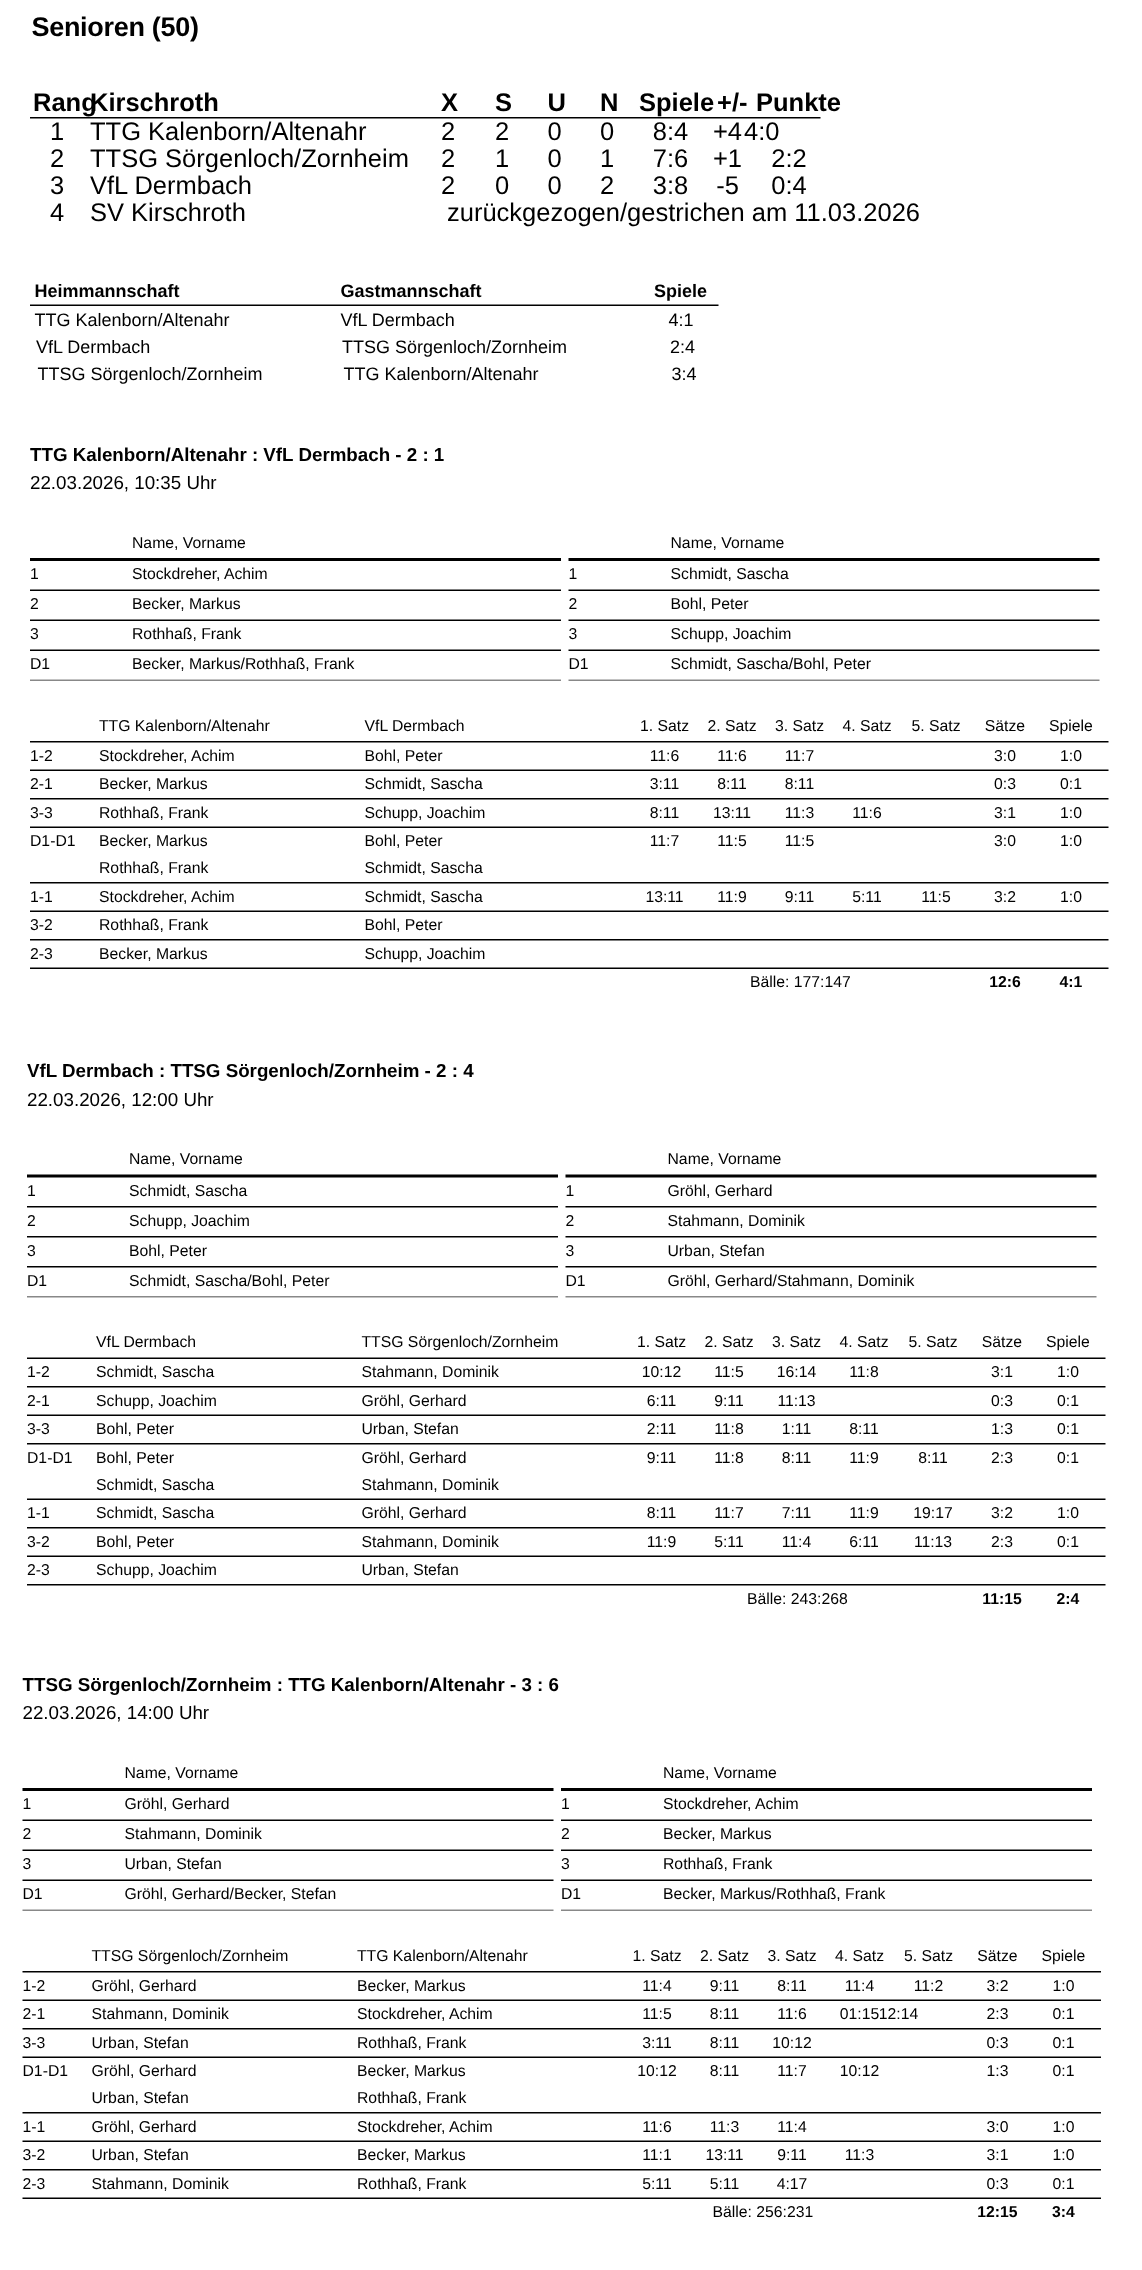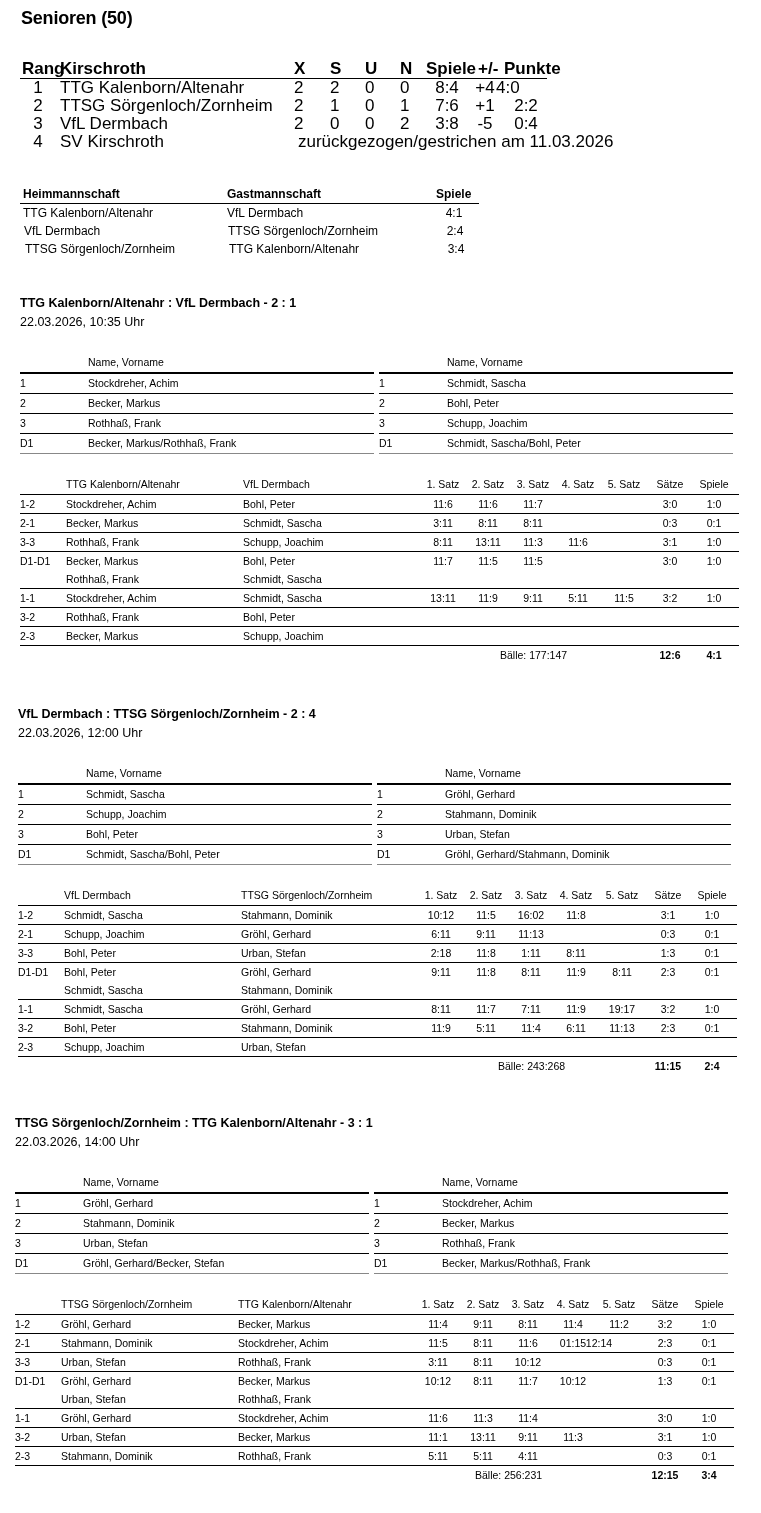--- a/index.html
+++ b/index.html
@@ -340,21 +340,21 @@
           <span class="c ctr" style="left:604px">5. Satz</span>
           <span class="c ctr" style="left:650px">Sätze</span>
           <span class="c ctr" style="left:694px">Spiele</span>
         </div>
         <div class="row sep">
           <span class="c" style="left:0">1-2</span>
           <span class="c" style="left:46px">Schmidt, Sascha</span>
           <span class="c" style="left:223px">Stahmann, Dominik</span>
           <span class="c ctr" style="left:423px">10:12</span>
           <span class="c ctr" style="left:468px">11:5</span>
-          <span class="c ctr" style="left:513px">16:02</span>
+          <span class="c ctr" style="left:513px">16:14</span>
           <span class="c ctr" style="left:558px">11:8</span>
           <span class="c ctr" style="left:604px"></span>
           <span class="c ctr" style="left:650px">3:1</span>
           <span class="c ctr" style="left:694px">1:0</span>
         </div>
         <div class="row sep">
           <span class="c" style="left:0">2-1</span>
           <span class="c" style="left:46px">Schupp, Joachim</span>
           <span class="c" style="left:223px">Gröhl, Gerhard</span>
           <span class="c ctr" style="left:423px">6:11</span>
@@ -362,21 +362,21 @@
           <span class="c ctr" style="left:513px">11:13</span>
           <span class="c ctr" style="left:558px"></span>
           <span class="c ctr" style="left:604px"></span>
           <span class="c ctr" style="left:650px">0:3</span>
           <span class="c ctr" style="left:694px">0:1</span>
         </div>
         <div class="row sep">
           <span class="c" style="left:0">3-3</span>
           <span class="c" style="left:46px">Bohl, Peter</span>
           <span class="c" style="left:223px">Urban, Stefan</span>
-          <span class="c ctr" style="left:423px">2:18</span>
+          <span class="c ctr" style="left:423px">2:11</span>
           <span class="c ctr" style="left:468px">11:8</span>
           <span class="c ctr" style="left:513px">1:11</span>
           <span class="c ctr" style="left:558px">8:11</span>
           <span class="c ctr" style="left:604px"></span>
           <span class="c ctr" style="left:650px">1:3</span>
           <span class="c ctr" style="left:694px">0:1</span>
         </div>
         <div class="row">
           <span class="c" style="left:0">D1-D1</span>
           <span class="c" style="left:46px">Bohl, Peter</span>
@@ -438,21 +438,21 @@
           <span class="c ctr" style="left:694px"></span>
         </div>
         <div class="row foot">
           <span class="c" style="left:480px">Bälle: 243:268</span>
           <span class="c ctr b" style="left:650px">11:15</span>
           <span class="c ctr b" style="left:694px">2:4</span>
         </div>
       </div>
     </div>
     <div class="match" style="top:1116px;left:15px">
-      <div class="title">TTSG Sörgenloch/Zornheim : TTG Kalenborn/Altenahr - 3 : 1</div>
+      <div class="title">TTSG Sörgenloch/Zornheim : TTG Kalenborn/Altenahr - 3 : 6</div>
       <div class="date">22.03.2026, 14:00 Uhr</div>
       <div class="lineup" style="left:0px">
         <div class="row hdr">
           <span class="nm">Name, Vorname</span>
         </div>
         <div class="row">
           <span class="pos">1</span>
           <span class="nm">Gröhl, Gerhard</span>
         </div>
         <div class="row">
@@ -584,21 +584,21 @@
           <span class="c ctr" style="left:604px"></span>
           <span class="c ctr" style="left:650px">3:1</span>
           <span class="c ctr" style="left:694px">1:0</span>
         </div>
         <div class="row sep">
           <span class="c" style="left:0">2-3</span>
           <span class="c" style="left:46px">Stahmann, Dominik</span>
           <span class="c" style="left:223px">Rothhaß, Frank</span>
           <span class="c ctr" style="left:423px">5:11</span>
           <span class="c ctr" style="left:468px">5:11</span>
-          <span class="c ctr" style="left:513px">4:11</span>
+          <span class="c ctr" style="left:513px">4:17</span>
           <span class="c ctr" style="left:558px"></span>
           <span class="c ctr" style="left:604px"></span>
           <span class="c ctr" style="left:650px">0:3</span>
           <span class="c ctr" style="left:694px">0:1</span>
         </div>
         <div class="row foot">
           <span class="c" style="left:460px">Bälle: 256:231</span>
           <span class="c ctr b" style="left:650px">12:15</span>
           <span class="c ctr b" style="left:694px">3:4</span>
         </div>

